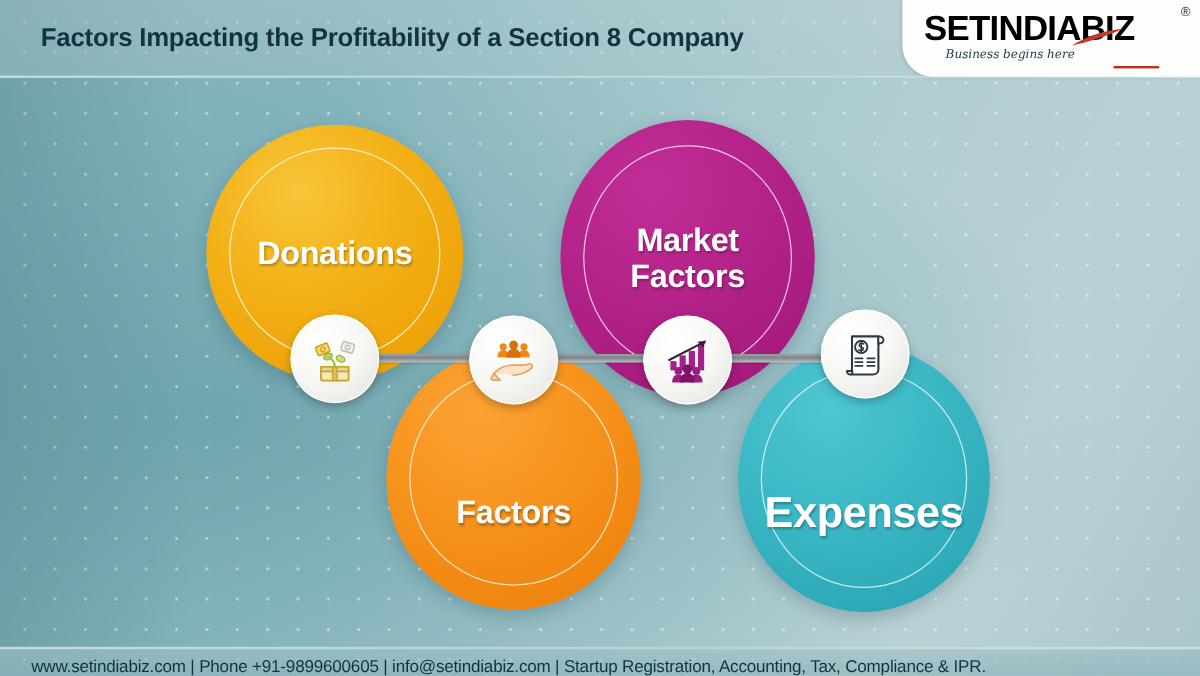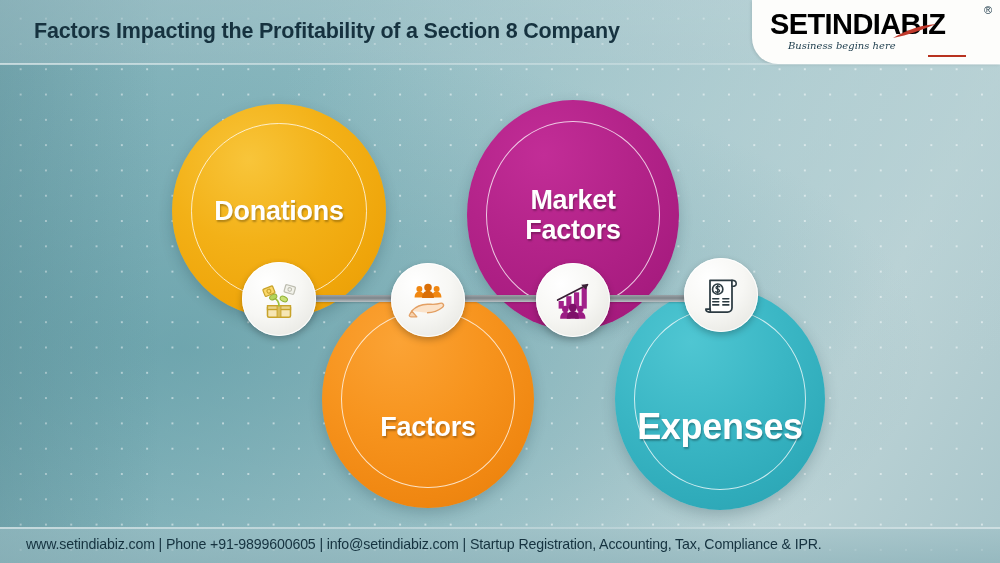--- a/index.html
+++ b/index.html
@@ -116,21 +116,21 @@
     position:absolute; width:74px; height:74px; border-radius:50%;
     background:radial-gradient(circle at 34% 28%, #ffffff 0%, #f7f7f4 48%, #e2e2dc 100%);
     box-shadow:0 3px 7px rgba(0,0,0,0.25), inset 0 0 0 1px rgba(255,255,255,0.85);
     display:flex; align-items:center; justify-content:center;
     z-index:12;
   }
   .badge svg { display:block; }
 
   
   #footer {
-    position:absolute; left:0; bottom:0; width:1000px; height:36px; z-index:30;
+    position:absolute; left:0; bottom:0; width:1000px; height:24px; z-index:30;
     background:linear-gradient(180deg, rgba(160,193,199,0.55), rgba(143,180,187,0.72));
   }
   #footer-rule {
     position:absolute; left:0; top:0; width:1000px; height:2px;
     background:linear-gradient(90deg, rgba(255,255,255,0.50), rgba(255,255,255,0.25) 60%, rgba(255,255,255,0.45));
   }
   #footer-text {
     position:absolute; left:26px; top:9px;
     font-size:14.2px; color:#15323f; white-space:nowrap; letter-spacing:-0.15px;
   }

